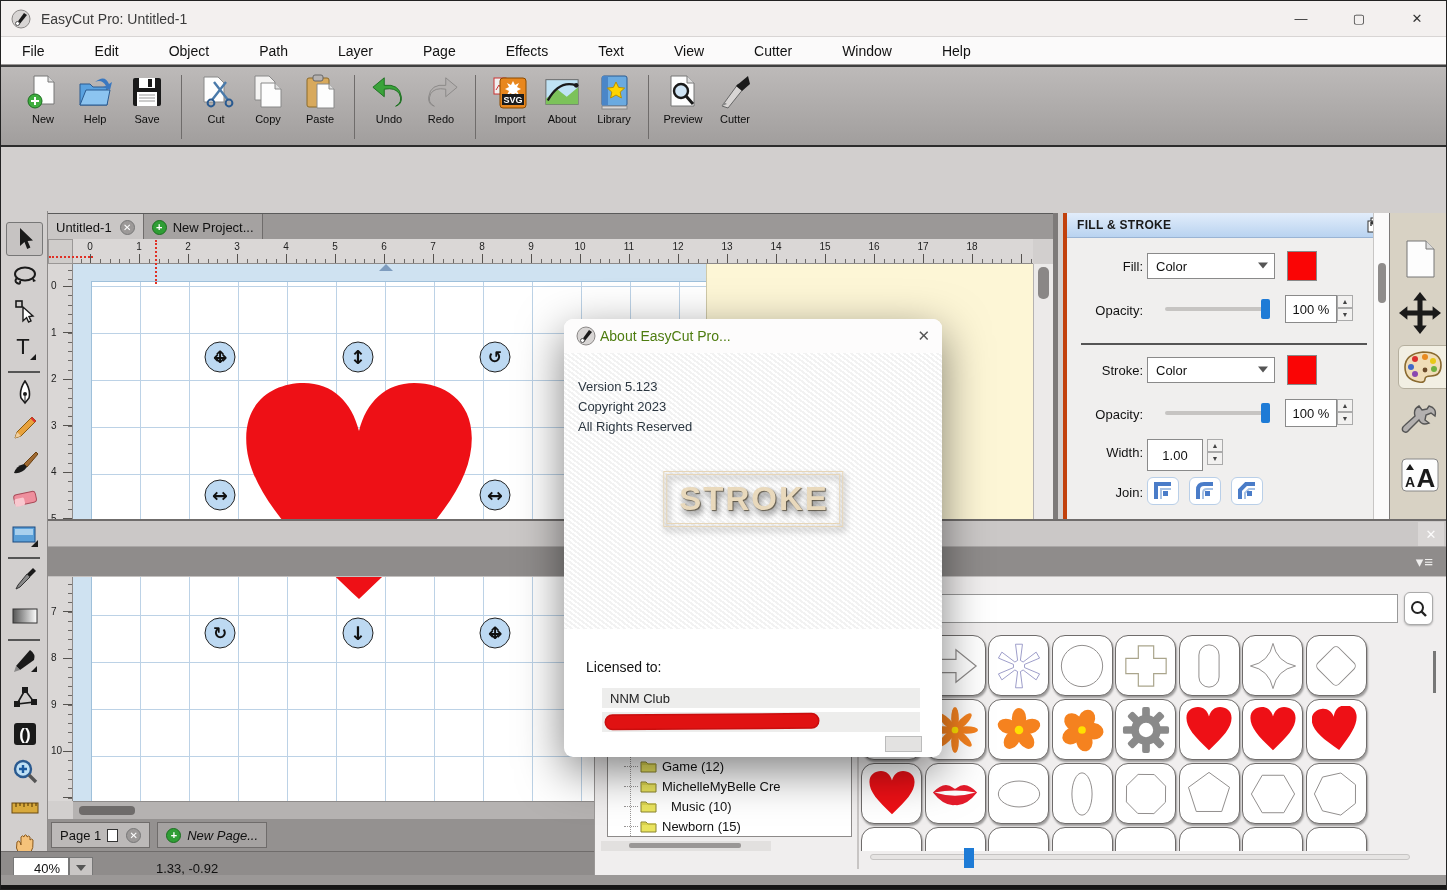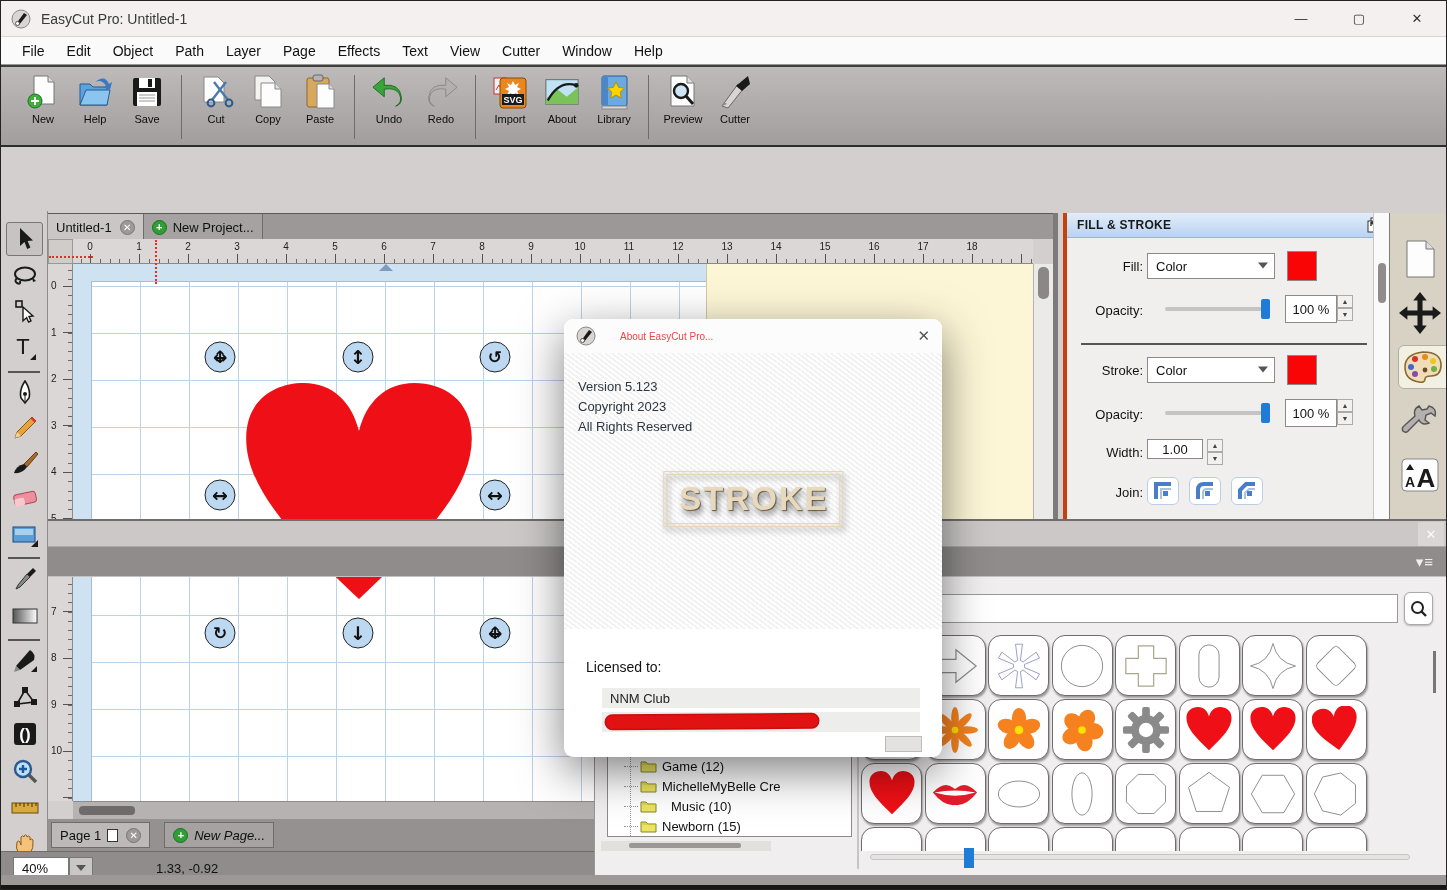--- a/index.html
+++ b/index.html
@@ -4,21 +4,21 @@
 <style>
   html,body{margin:0;padding:0;background:#444;}
   *{box-sizing:border-box;font-family:"Liberation Sans",sans-serif;}
   #app{position:relative;width:1447px;height:890px;background:#d2cfce;overflow:hidden;border:1px solid #222;}
   .abs{position:absolute;}
   
   #titlebar{left:0;top:0;width:1447px;height:36px;background:#f3f0ef;border-bottom:1px solid #d8d5d4;display:flex;align-items:center;}
   #titlebar .ttl{font-size:14px;color:#3a3a3a;margin-left:10px;}
   .winbtn{position:absolute;top:0;width:44px;height:35px;display:flex;align-items:center;justify-content:center;color:#333;font-size:13px;}
   
-  #menubar{left:0;top:36px;width:1447px;height:28px;background:#fbfafa;display:flex;align-items:center;padding-left:10px;border-bottom:1px solid #9a9796;}
+  #menubar{left:0;top:36px;width:1447px;height:28px;background:#fbfafa;display:flex;align-items:center;padding-left:10px;border-bottom:1px solid #9a9796;gap:28px;}
   .menu-item{font-size:14px;color:#111;padding:3px 11px;}
   
   #toolbar{left:0;top:64px;width:1447px;height:82px;background:linear-gradient(#bdbab9,#a19e9d);border-top:2px solid #3f3f3f;border-bottom:2px solid #2c2c2c;display:flex;align-items:flex-start;padding:6px 0 0 16px;}
   .tb-item{width:52px;display:flex;flex-direction:column;align-items:center;}
   .tb-item .ic{width:36px;height:38px;display:flex;align-items:center;justify-content:center;}
   .tb-item .lb{font-size:11px;color:#0d0d0d;margin-top:2px;}
   .tb-sep{width:1px;height:64px;background:#6f6c6b;margin:2px 8px 0 8px;}
   
   #handlesrow{left:0;top:146px;width:1447px;height:64px;background:#d7d4d3;border-bottom:1px solid #8d8a89;}
   #handlesrow .lab{position:absolute;left:20px;top:24px;font-size:14px;color:#111;}
@@ -56,26 +56,26 @@
   .guide-v{left:154px;top:239px;width:0;height:44px;border-left:2px dotted #e03025;}
   .guide-h{left:48px;top:255px;height:0;width:44px;border-top:2px dotted #e03025;}
   .sel-handle{position:absolute;width:31px;height:31px;border-radius:50%;background:#bdd9f2;border:1.6px solid #222;display:flex;align-items:center;justify-content:center;transform:translate(-50%,-50%);}
   .sel-handle span{position:absolute;font-size:19px;font-weight:bold;color:#111;line-height:1;font-family:"DejaVu Sans",sans-serif;}
   #vscroll{left:1032px;top:263px;width:20px;height:537px;background:#eceae9;border-left:1px solid #b5b2b1;}
   #vscroll .thumb{position:absolute;left:4px;top:3px;width:11px;height:32px;background:#8a8786;border-radius:5px;}
   #docedge{left:1052px;top:212px;width:5px;height:588px;background:#7d7a79;}
   #hscroll{left:72px;top:800px;width:960px;height:18px;background:#b5b2b1;border-top:1px solid #8d8a89;}
   #hscroll .thumb{position:absolute;left:6px;top:4px;width:56px;height:9px;background:#6e6b6a;border-radius:4px;}
   #pagetabs{left:47px;top:818px;width:1010px;height:32px;background:#949190;display:flex;align-items:flex-start;padding-top:3px;}
-  .pg-tab{height:26px;display:flex;align-items:center;padding:0 8px;font-size:13px;color:#111;border:1px solid #6f6c6b;margin-right:14px;}
+  .pg-tab{height:26px;display:flex;align-items:center;padding:0 8px;font-size:13px;color:#111;border:1px solid #6f6c6b;margin-right:7px;}
   .pg-tab.active{background:#bcb9b8;margin-left:3px;}
   .pg-tab.inactive{background:#a5a2a1;font-style:italic;}
   .pg-sq{width:11px;height:13px;border:1px solid #333;background:#fff;margin-left:6px;}
   #docstatus{left:0px;top:850px;width:597px;height:32px;background:#8f8c8b;border-top:1px solid #6f6c6b;}
-  #zoomcombo{position:absolute;left:12px;top:5px;width:56px;height:22px;background:#fff;border:1px solid #777;font-size:13px;color:#111;display:flex;align-items:center;padding-left:8px;}
+  #zoomcombo{position:absolute;left:12px;top:5px;width:56px;height:22px;background:#fff;border:1px solid #777;font-size:13px;color:#111;display:flex;align-items:center;padding-left:20px;}
   #zoombtn{position:absolute;left:68px;top:5px;width:24px;height:22px;background:#c9c6c5;border:1px solid #777;display:flex;align-items:center;justify-content:center;}
   #coords{position:absolute;left:155px;top:9px;font-size:13px;color:#111;}
   
   #fspanel{left:1062px;top:212px;width:326px;height:306px;background:#f0efee;border-left:4px solid #c2410c;}
   #fshead{position:absolute;left:0;top:0;width:326px;height:25px;background:linear-gradient(#e2edfb,#b9d3f0);border-bottom:1px solid #9ab4d4;display:flex;align-items:center;}
   #fshead .t{font-size:12px;font-weight:bold;color:#1a1a1a;margin-left:10px;letter-spacing:.3px;}
   .fs-label{position:absolute;width:72px;text-align:right;font-size:13px;color:#111;}
   .fs-combo{left:80px;width:128px;height:26px;}
   .swatch{position:absolute;left:220px;width:30px;height:30px;background:#fa0505;border:1px solid #888;}
   .slider-track{position:absolute;left:98px;width:104px;height:4px;background:#c6c4c2;border-radius:2px;}
@@ -110,21 +110,21 @@
   #shapegrid{position:absolute;left:262px;top:56px;width:560px;height:218px;overflow:hidden;}
   .tile{position:absolute;width:61px;height:61px;background:#fff;border:1px solid #6f6c6b;border-radius:13px;box-shadow:1px 2px 2px rgba(0,0,0,.35);display:flex;align-items:center;justify-content:center;}
   #libvscroll{position:absolute;left:838px;top:72px;width:3px;height:180px;background:#f0eeee;}
   #libvscroll .thumb{position:absolute;top:2px;width:3px;height:42px;background:#777;}
   #libslider{position:absolute;left:275px;top:277px;width:540px;height:6px;background:#e6e4e3;border:1px solid #c6c4c3;border-radius:3px;}
   #libslider .thumb{position:absolute;left:93px;top:-7px;width:10px;height:20px;background:#1e7bd6;}
   #bottombar{left:0;top:874px;width:1447px;height:16px;background:linear-gradient(#9b9897 0 10px,#161616 10px);}
   
   #about{left:563px;top:318px;width:378px;height:438px;background:#fff;border-radius:9px;box-shadow:0 14px 46px rgba(0,0,0,.5);overflow:hidden;}
   #about-title{position:absolute;left:0;top:0;width:378px;height:34px;background:#fdfcfc;display:flex;align-items:center;}
-  #about-title .t{font-size:10px;color:#ef4444;margin-left:24px;}
+  #about-title .t{font-size:14px;color:#4d7c0f;margin-left:4px;}
   #about-close{position:absolute;right:12px;top:8px;font-size:15px;color:#555;}
   #about-img{position:absolute;left:0;top:34px;width:378px;height:276px;
     background:radial-gradient(circle at 78% 12%,#ecd6b4 0%,#c4ad92 26%,#7e7putty 0),radial-gradient(circle at 78% 12%,#ecd6b4 0%,#c2aa8e 28%,#77726c 55%,#4a545e 85%,#434e58 100%);}
   #about-img .noise{position:absolute;inset:0;background:repeating-linear-gradient(37deg,rgba(0,0,0,.05) 0 2px,transparent 2px 4px),repeating-linear-gradient(-53deg,rgba(255,255,255,.04) 0 1px,transparent 1px 3px);}
   .about-ver{position:absolute;left:14px;font-size:13px;color:#2b3640;text-shadow:0 1px 0 rgba(255,255,255,.12);text-align:right;}
   #logo{position:absolute;left:50%;top:118px;transform:translateX(-50%);display:flex;align-items:stretch;filter:drop-shadow(2px 4px 3px rgba(0,0,0,.45));}
   #logo .ec{border:4px double #e7d6b8;color:#e9d9bc;font-size:33px;font-weight:bold;letter-spacing:2px;padding:5px 10px 5px 12px;text-shadow:1px 1px 1px rgba(60,50,30,.7);}
   #logo .pro{background:linear-gradient(160deg,#ef3a4b,#c01020);color:#fff;font-size:33px;font-weight:bold;padding:9px 12px 5px 12px;letter-spacing:1px;}
   #about-lic-label{position:absolute;left:22px;top:340px;font-size:14px;color:#111;}
   .lic-field{position:absolute;left:38px;width:318px;height:20px;background:#ededec;font-size:13px;color:#222;display:flex;align-items:center;padding-left:8px;}
@@ -623,21 +623,21 @@
         <div class="slider-thumb" style="left:96px;top:-8px"></div>
       </div>
     <div class="spin" style="left:218px;top:186px;width:52px;height:28px">
         <span>100 %</span>
       </div>
     <div class="spin-ar" style="left:270px;top:186px">
         <div>▲</div>
         <div>▼</div>
       </div>
     <div class="fs-label" style="left:4px;top:232px">Width:</div>
-    <div class="spin" style="left:80px;top:226px;width:56px;height:20px">
+    <div class="spin" style="left:80px;top:226px;width:56px;height:32px">
         <span>1.00</span>
       </div>
     <div class="spin-ar" style="left:140px;top:226px">
         <div>▲</div>
         <div>▼</div>
       </div>
     <div class="fs-label" style="left:4px;top:272px">Join:</div>
     <div id="joinbtns">
         <div class="join-btn" style="left:80px;top:264px">
           <span>

